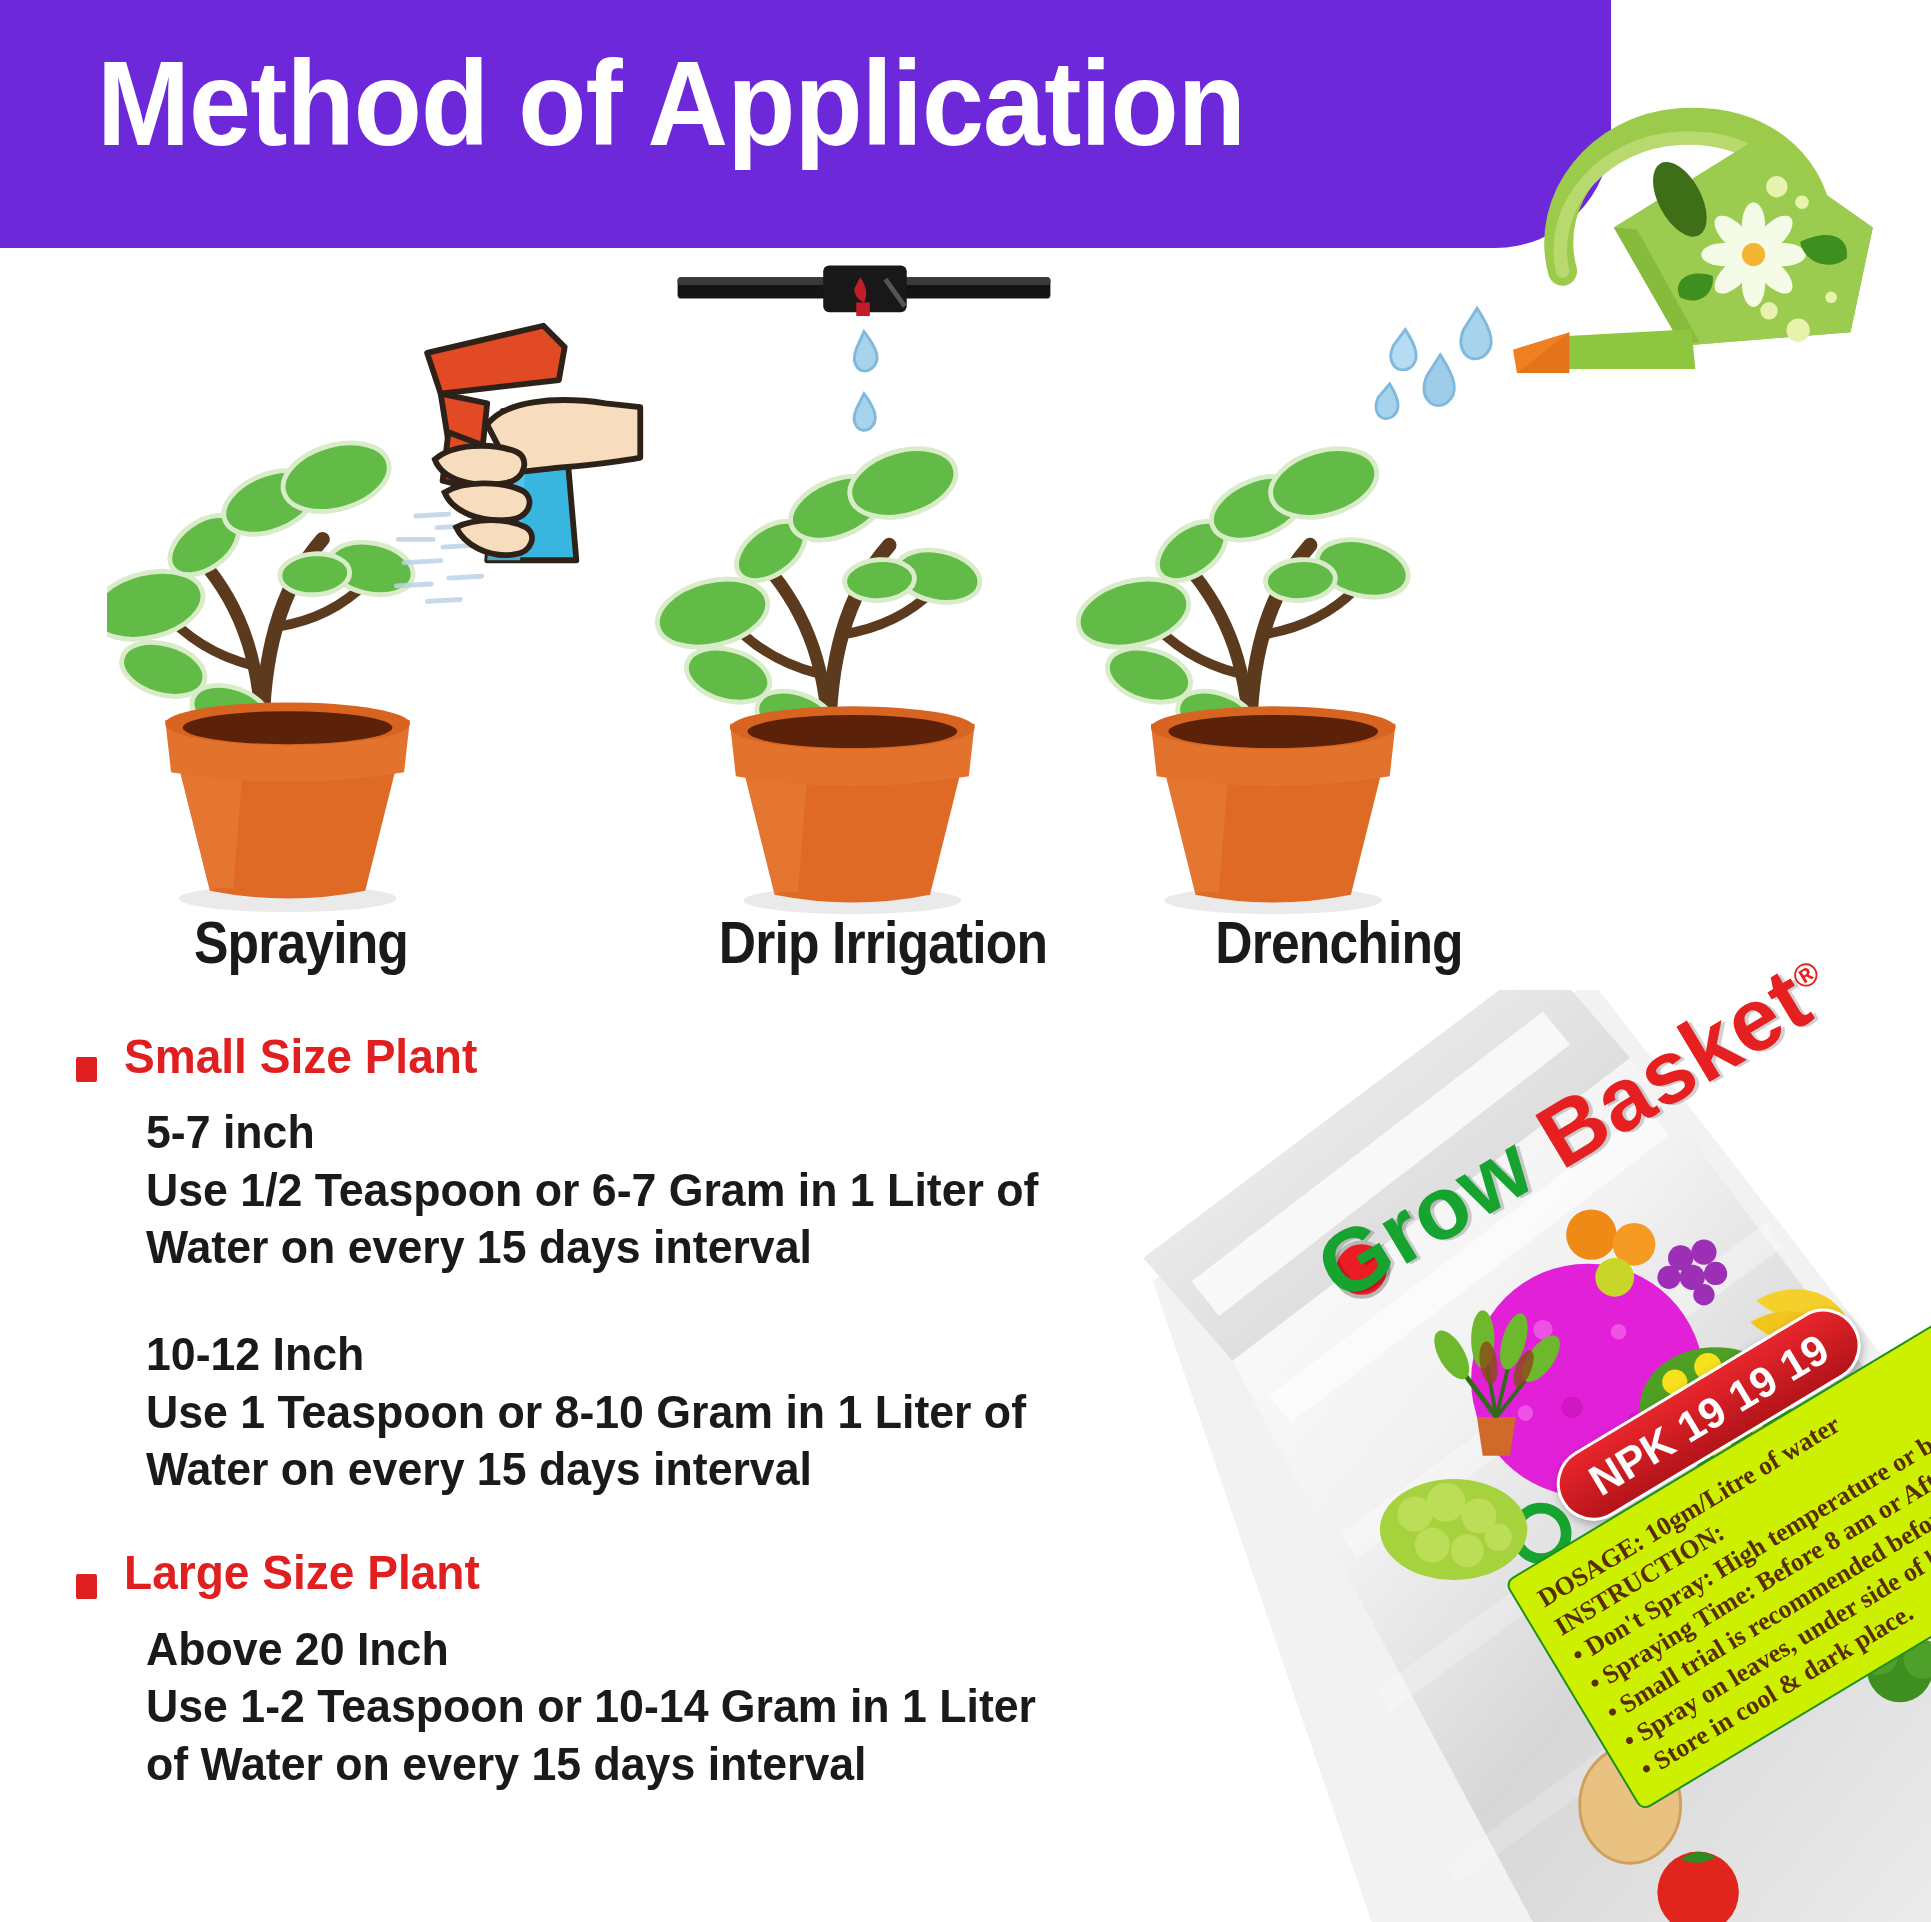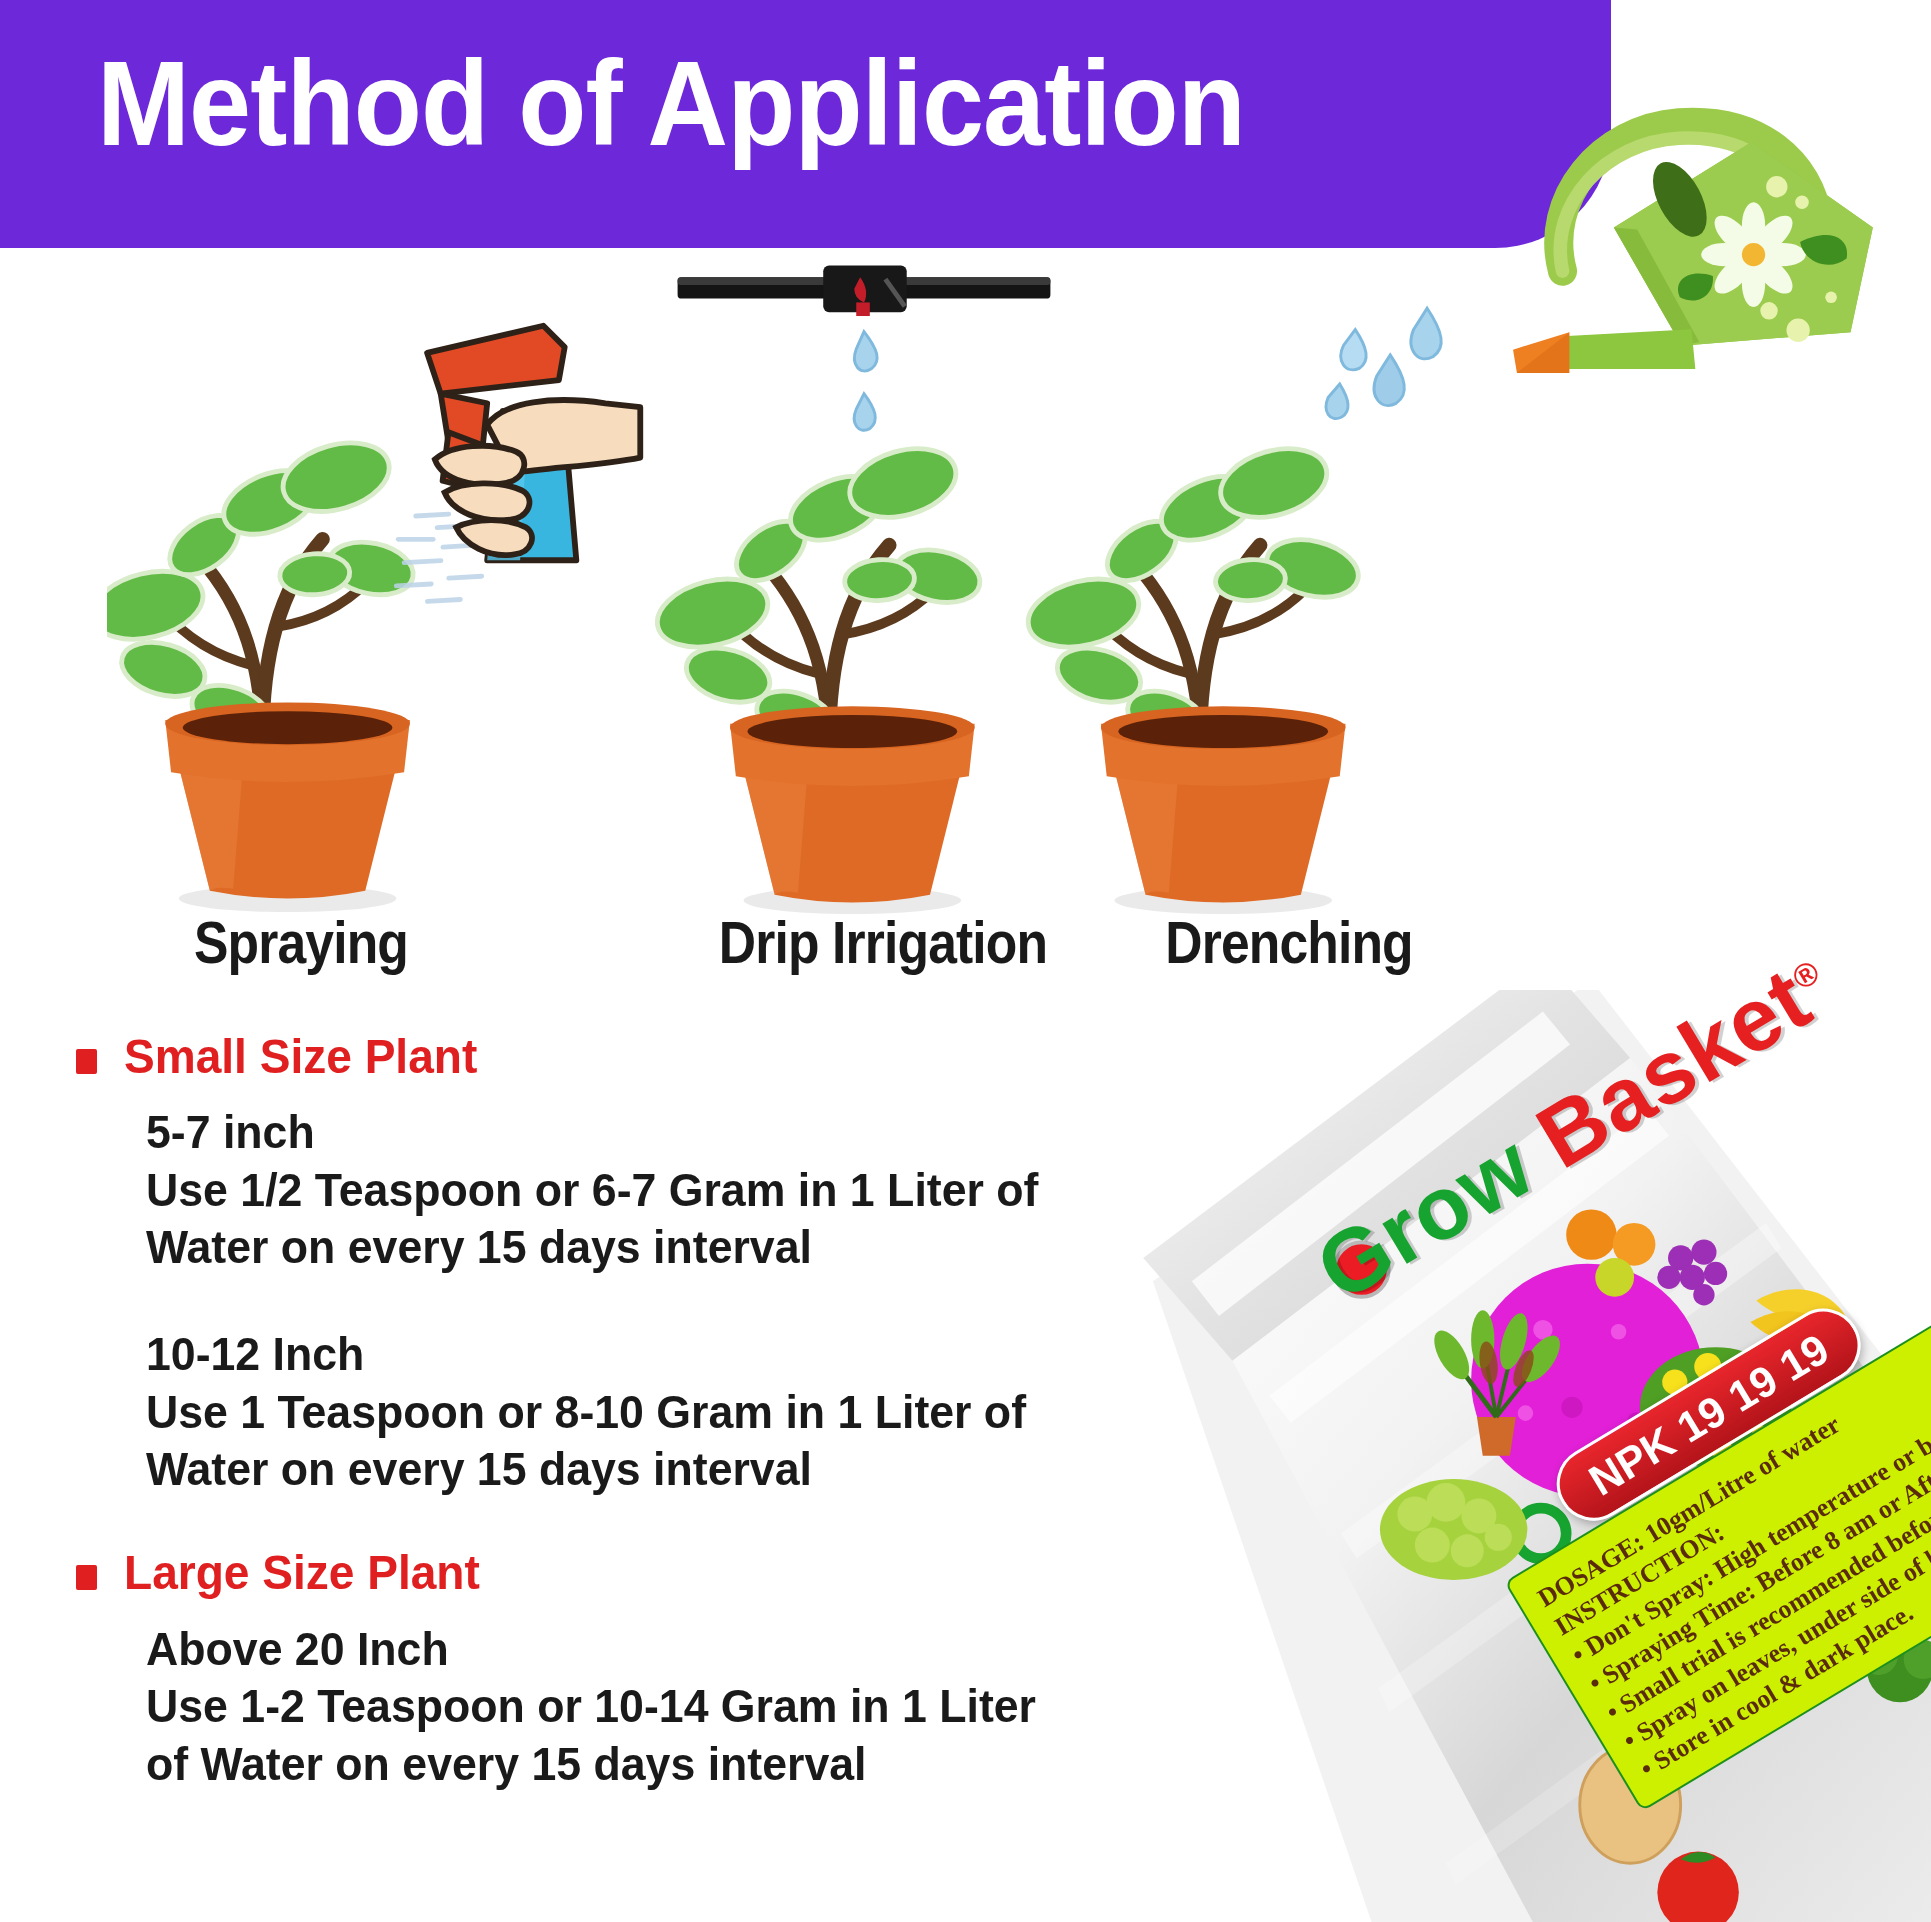--- a/index.html
+++ b/index.html
@@ -24,39 +24,39 @@
   }
 
   
   .watering-can{position:absolute;left:1509px;top:82px;width:427px;height:320px;}
 
   
   .methods{position:absolute;left:0;top:248px;width:1931px;height:767px;}
   .method-col{position:absolute;top:0;width:466px;height:767px;}
   .col-spray{left:107px;}
   .col-drip{left:631px;}
-  .col-drench{left:998px;}
+  .col-drench{left:1048px;}
 
   .method-art{position:absolute;left:0;top:0;width:466px;height:670px;}
   .method-label{
     position:absolute;top:660px;left:0;width:466px;text-align:center;
     font-size:60px;font-weight:bold;color:#1a1a1a;letter-spacing:-1px;
     transform:scaleX(.86);transform-origin:center top;white-space:nowrap;
   }
   .label-spray{left:-39px;}
   .label-drip{left:19.4px;}
   .label-drench{left:58px;}
 
   
   .spray-tool{position:absolute;left:291px;top:39px;width:252px;height:281px;}
 
   
   .dosage{position:absolute;left:76px;top:1031px;width:1097px;}
   .dose-item{position:relative;margin-bottom:50px;}
-  .dose-head{display:flex;align-items:flex-start;}
+  .dose-head{display:flex;align-items:flex-end;}
   .bullet{
     display:inline-block;width:21.3px;height:25px;background:#e02020;
     margin-top:17.5px;margin-right:27px;flex:0 0 auto;border-radius:1.9px;
   }
   .dose-title{
     font-size:49px;font-weight:bold;color:#e02020;line-height:1.05;
     transform:scaleX(.94);transform-origin:left top;white-space:nowrap;
   }
   .dose-body{margin-left:70px;margin-top:21px;}
   .dose-line{

